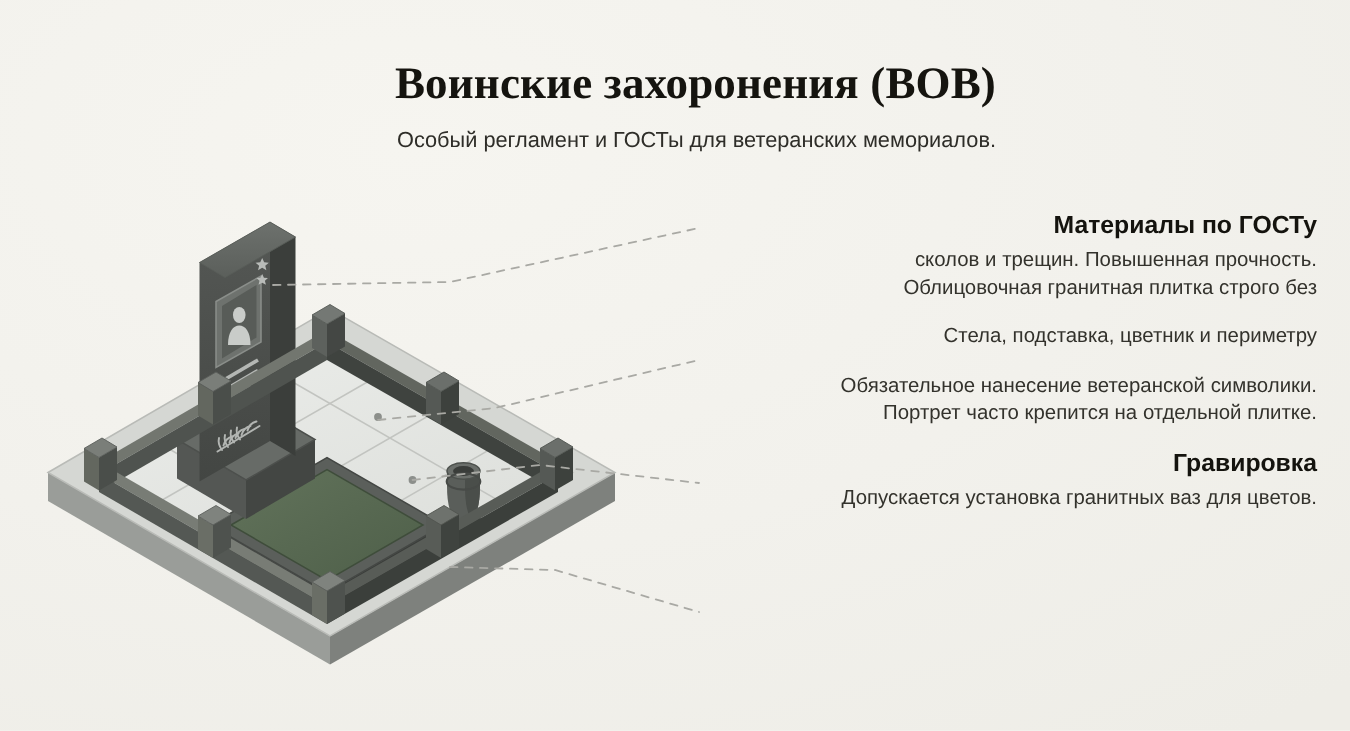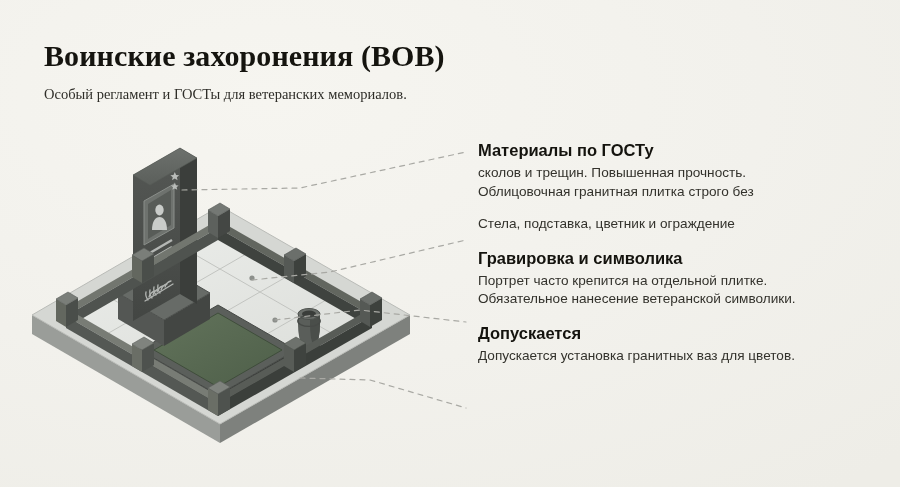--- a/index.html
+++ b/index.html
@@ -14,41 +14,42 @@
     font-family: "Liberation Sans", sans-serif;
     -webkit-font-smoothing: antialiased;
   }
   #page {
     position: relative;
     width: 900px;
     height: 487px;
     background:
       radial-gradient(ellipse 900px 500px at 30% 20%, #f6f5f0 0%, #f2f1ec 55%, #eeede7 100%);
     overflow: hidden;
+    text-align: right;
   }
 
   
   .header {
     position: absolute;
     left: 44px;
     top: 38px;
     width: 620px;
   }
   .title {
     font-family: "Liberation Serif", serif;
     font-weight: bold;
     font-size: 30px;
     line-height: 36px;
     color: #15140f;
     letter-spacing: 0.1px;
     margin: 0;
     white-space: nowrap;
   }
   .subtitle {
-    font-family: Liberation Serif, serif;
+    font-family: Liberation Sans, sans-serif;
     font-size: 14.5px;
     line-height: 20px;
     color: #2e2d28;
     margin: 10px 0 0 0;
     white-space: nowrap;
   }
 
   
   .blocks {
     position: absolute;
@@ -302,28 +303,27 @@
 
   <div class="blocks">
 
     <div class="block">
       <p class="block-title">Материалы по ГОСТу</p>
       <p class="block-line">сколов и трещин. Повышенная прочность.</p>
       <p class="block-line">Облицовочная гранитная плитка строго без</p>
     </div>
 
     <div class="block">
-      <p class="block-line">Стела, подставка, цветник и ограждение</p>
+      <p class="block-line">Стела, подставка, цветник и периметру</p>
     </div>
 
     <div class="block">
-      <p class="block-title">Гравировка и символика</p>
+      <p class="block-line">Обязательное нанесение ветеранской символики.</p>
       <p class="block-line">Портрет часто крепится на отдельной плитке.</p>
-      <p class="block-line">Обязательное нанесение ветеранской символики.</p>
     </div>
 
     <div class="block">
-      <p class="block-title">Допускается</p>
+      <p class="block-title">Гравировка</p>
       <p class="block-line">Допускается установка гранитных ваз для цветов.</p>
     </div>
 
   </div>
 </div>
 
 </body></html>

